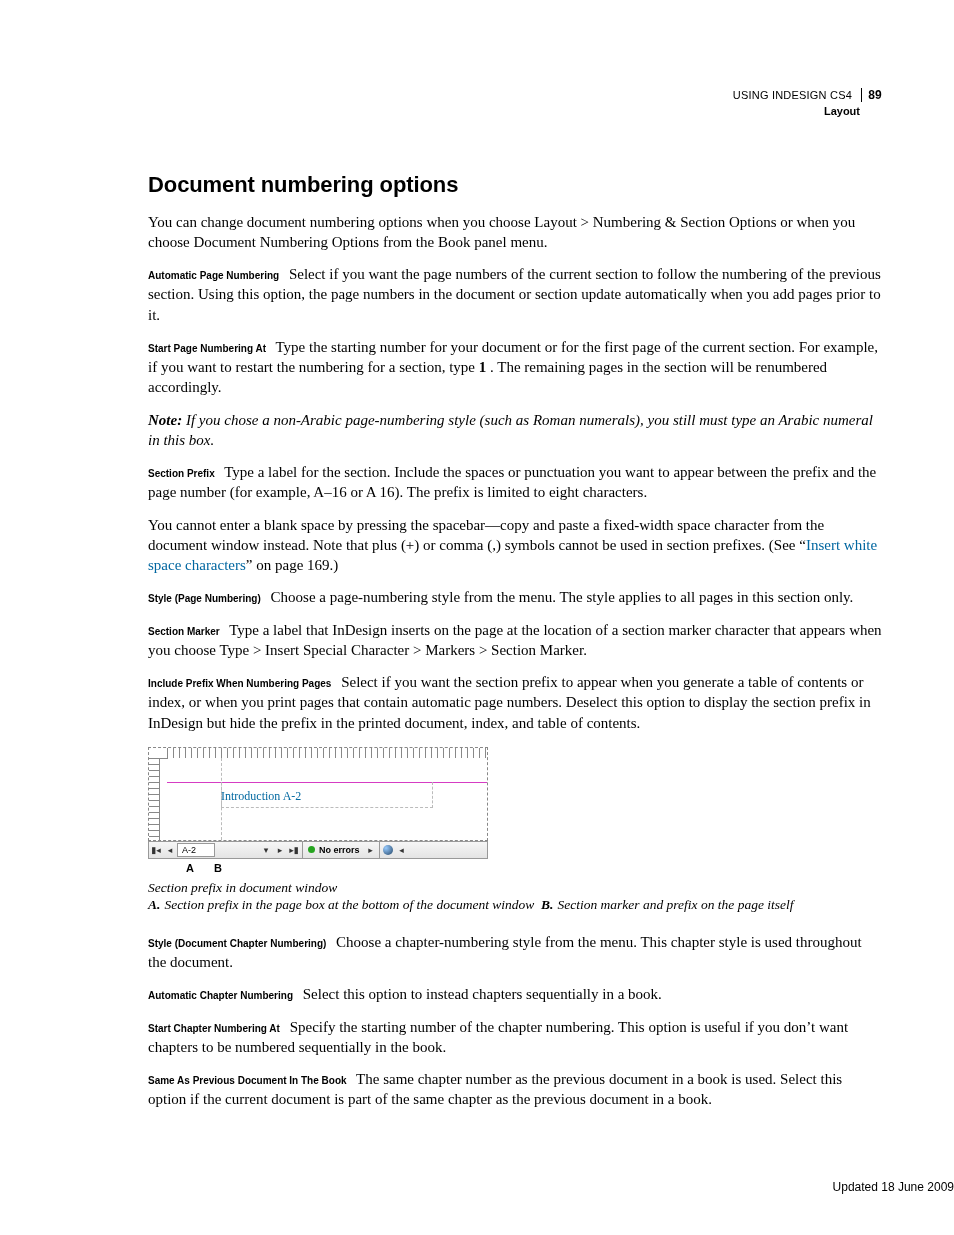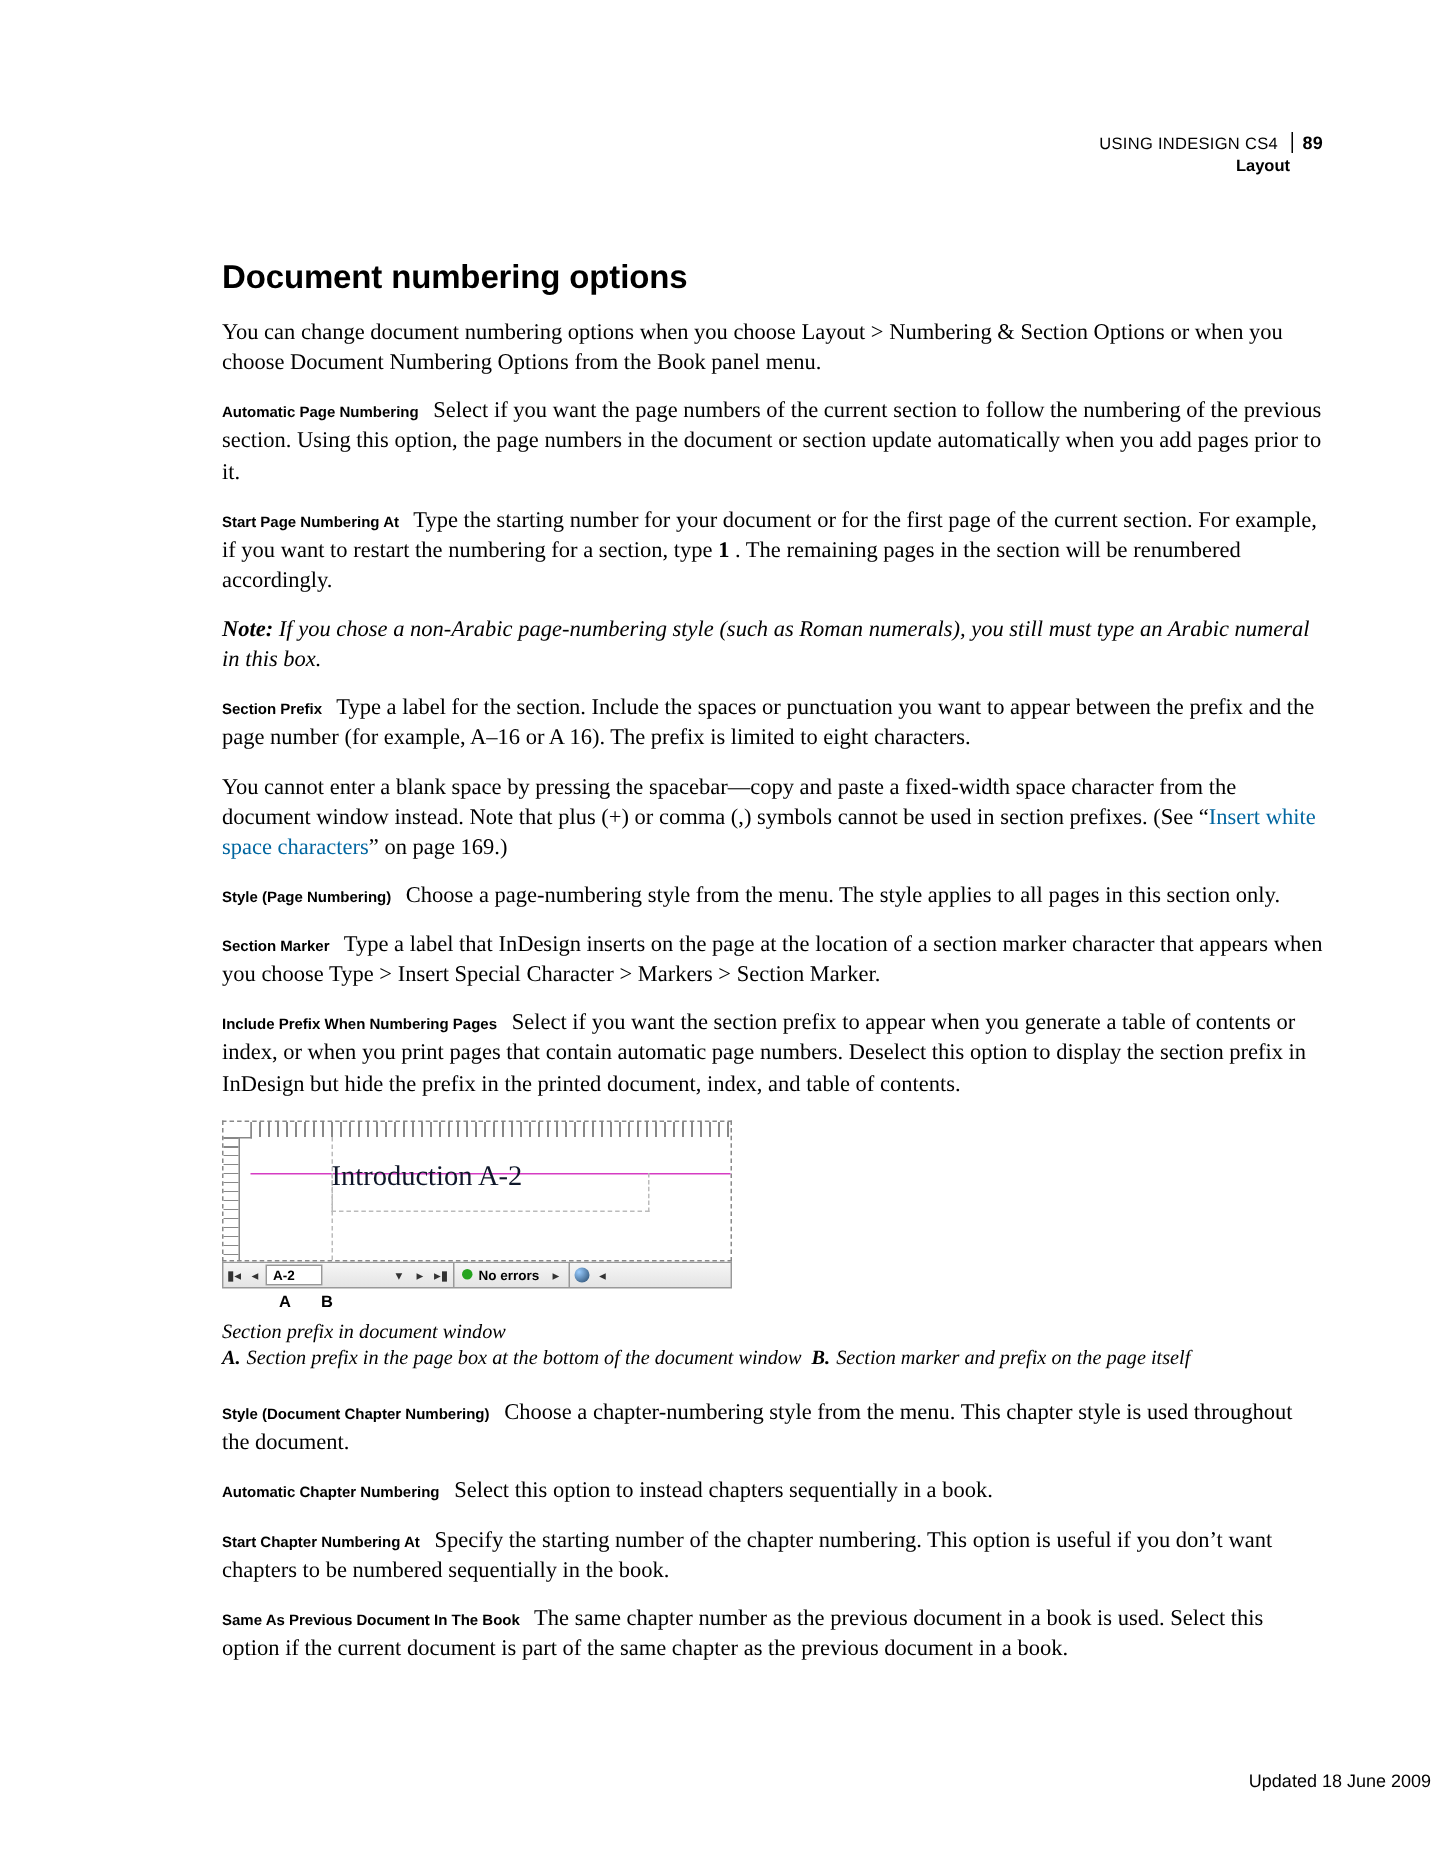--- a/index.html
+++ b/index.html
@@ -73,23 +73,23 @@
     background: repeating-linear-gradient(to right,#888 0,#888 1px,transparent 1px,transparent 6px);
   }
   .ruler-left {
     position: absolute; left: 0; top: 10px; bottom: 0; width: 10px;
     background: repeating-linear-gradient(to bottom,#888 0,#888 1px,transparent 1px,transparent 6px);
     border-right:1px solid #888;
   }
   .origin { position:absolute; left:0; top:0; width:18px; height:10px; border-right:1px solid #888; border-bottom:1px solid #888;}
   .magenta-guide { position:absolute; left:18px; right:0; top:34px; height:0; border-top:1px solid #d63cc3; }
   .page-text {
-    position: absolute; left: 72px; top: 24px;
+    position: absolute; left: 72px; top: 40px;
     font-family: "Minion Pro", Georgia, serif;
-    font-size: 19px; color: #0f172a;
+    font-size: 12px; color: #0369a1;
   }
   .text-box-dots {
     position:absolute; left:72px; top:34px; width:210px; height:25px;
     border:1px dashed #bbb; border-top:none;
   }
   .col-dots {
     position:absolute; left:72px; top:10px; bottom:0; width:0;
     border-left:1px dashed #bbb;
   }
   .statusbar {
@@ -98,21 +98,20 @@
     background: linear-gradient(#f6f6f6,#e4e4e4);
     border:1px solid #999; height:16px;
   }
   .sb-btn {
     width:14px; display:inline-flex; align-items:center; justify-content:center;
     font-size:9px; color:#333;
   }
   .sb-pagebox {
     background:#fff; border:1px solid #999; padding:0 4px; height:12px; line-height:12px;
     min-width:28px;
-    font-weight:bold;
   }
   .sb-sep { border-left:1px solid #999; height:16px; margin:0 1px; }
   .sb-dot { width:7px; height:7px; border-radius:50%; background:#25a41f; margin-right:4px; }
   .sb-noerr { display:flex; align-items:center; padding:0 4px; whitespace:nowrap;font-weight:bold; }
   .sb-globe { width:10px; height:10px; border-radius:50%; background:radial-gradient(circle at 3px 3px,#9cf,#246); margin:0 2px;}
   .fig-labels {
     font-family: "Myriad Pro","Helvetica Neue",Arial,sans-serif;
     font-weight:700; font-size:11px; position:relative; height:16px;
   }
   .fig-labels span { position:absolute; top:2px; }

